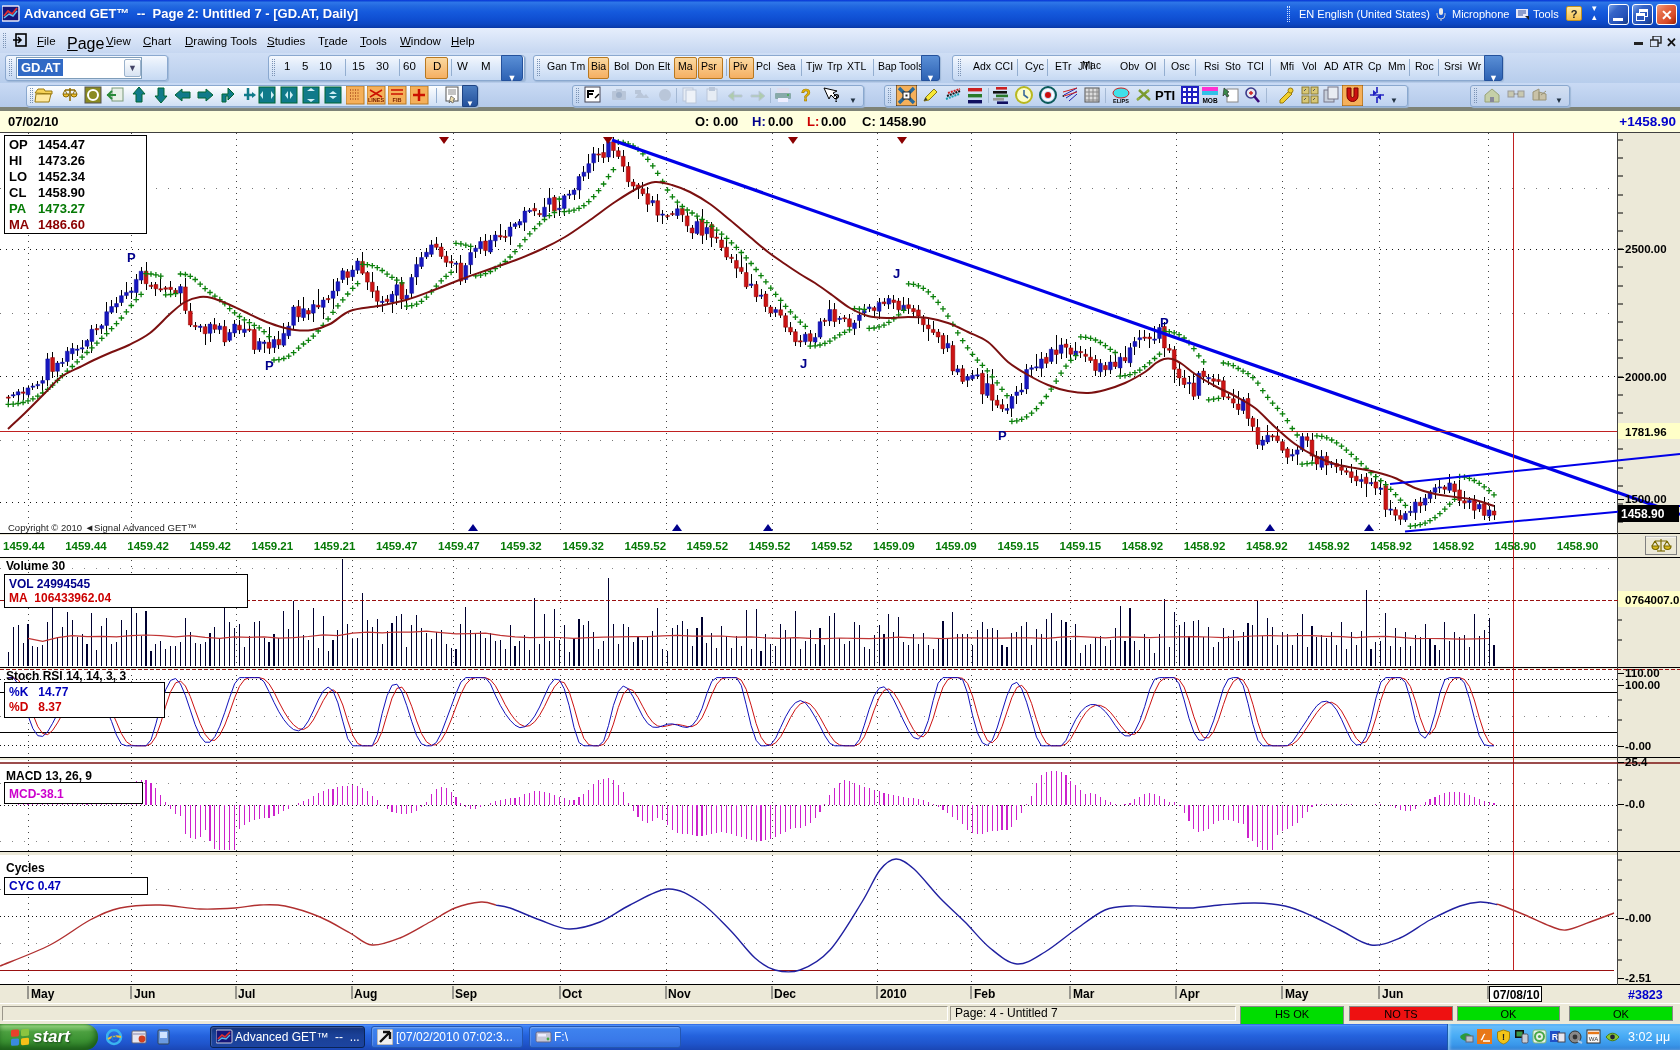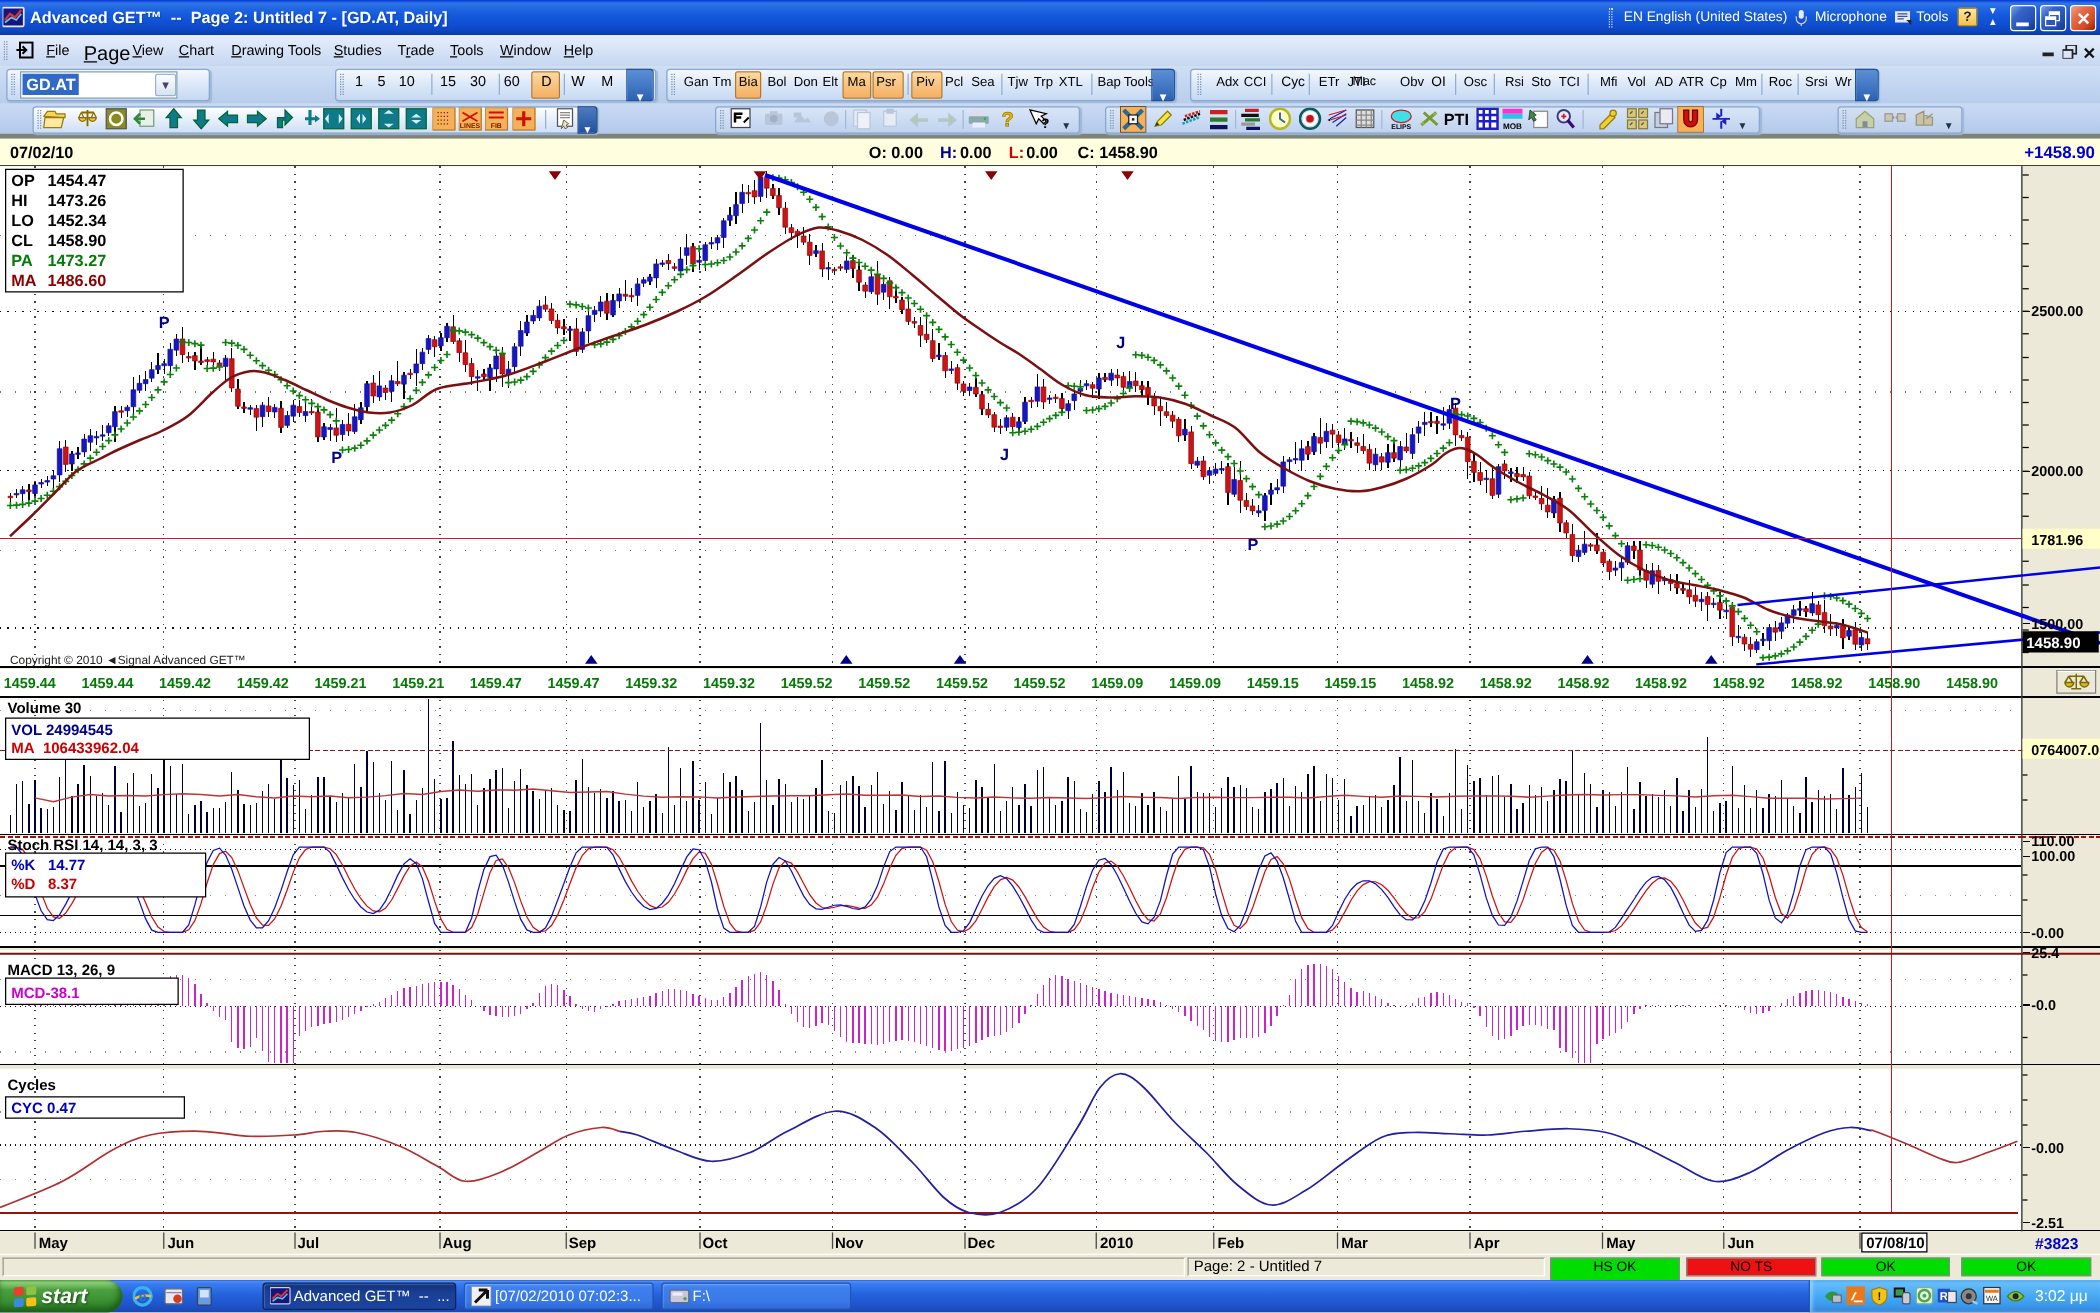--- a/index.html
+++ b/index.html
@@ -725,21 +725,21 @@
 <text x="1179" y="998" font-size="12" font-weight="bold" fill="#000">Apr</text>
 <text x="1285" y="998" font-size="12" font-weight="bold" fill="#000">May</text>
 <text x="1382" y="998" font-size="12" font-weight="bold" fill="#000">Jun</text>
 <rect x="1489.5" y="986.5" width="52" height="15" fill="#fff" stroke="#000"></rect>
 <text x="1493" y="998.5" font-size="12" font-weight="bold" fill="#000">07/08/10</text>
 <text x="1628" y="999" font-size="12.5" font-weight="bold" fill="#0000cc">#3823</text>
 </svg>
 <div style="left:0;top:1003px;width:1680px;height:21px;background:#ece9d8;border-top:1px solid #fff"></div>
 <div style="left:2px;top:1006px;width:946px;height:15px;border:1px solid;border-color:#9a968a #fff #fff #9a968a"></div>
 <div style="left:950px;top:1006px;width:286px;height:15px;border:1px solid;border-color:#9a968a #fff #fff #9a968a"></div>
-<div class="t" style="left:955px;top:1006px;font-size:12px;color:#000">Page: 2 - Untitled 7</div>
+<div class="t" style="left:955px;top:1006px;font-size:12px;color:#000">Page: 4 - Untitled 7</div>
 <div class="t" style="left:1240px;top:1006px;width:104px;height:29px;background:#00dd00;border:1px solid #888;font-size:11px;color:#000;text-align:center;line-height:14px">HS OK</div>
 <div class="t" style="left:1349px;top:1006px;width:104px;height:15px;background:#ee1111;border:1px solid #888;font-size:11px;color:#000;text-align:center;line-height:14px">NO TS</div>
 <div class="t" style="left:1457px;top:1006px;width:103px;height:15px;background:#00dd00;border:1px solid #888;font-size:11px;color:#000;text-align:center;line-height:14px">OK</div>
 <div class="t" style="left:1569px;top:1006px;width:104px;height:15px;background:#00dd00;border:1px solid #888;font-size:11px;color:#000;text-align:center;line-height:14px">OK</div>
 <div style="left:0;top:1024px;width:1680px;height:26px;
 background:linear-gradient(180deg,#255be0 0%,#4f91f5 5%,#3a7ef2 10%,#2462dd 45%,#1f55cc 75%,#1a46b4 100%)"></div>
 <div style="left:0;top:1024px;width:98px;height:26px;border-radius:0 13px 13px 0;
 background:linear-gradient(180deg,#5eae4e 0%,#8ed07a 8%,#4ca040 30%,#3d9434 60%,#2e7e28 95%);
 box-shadow:inset -2px -3px 6px #1a5a18"></div>
 <svg style="position:absolute;left:10px;top:1028px" width="20" height="19" viewBox="0 0 20 19">

